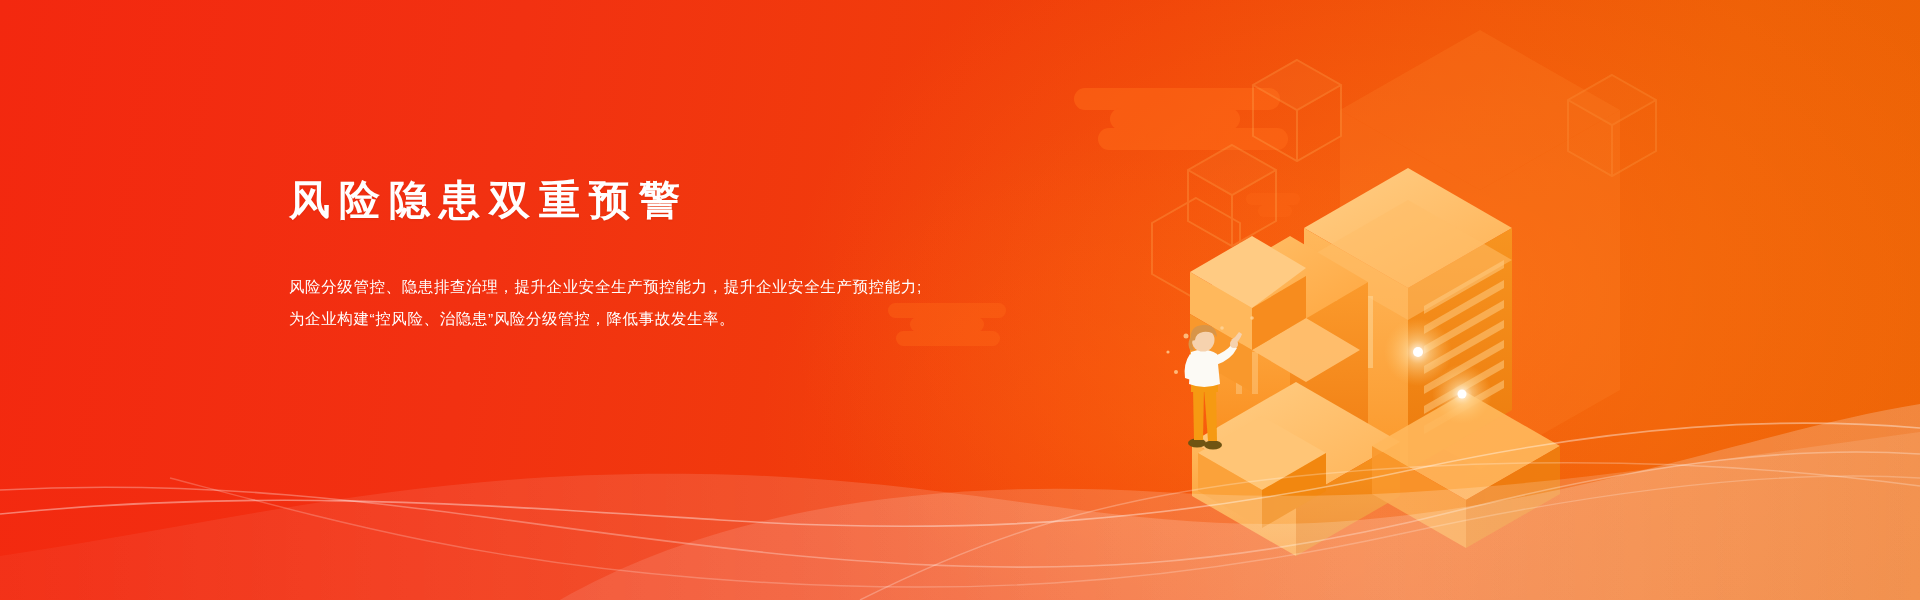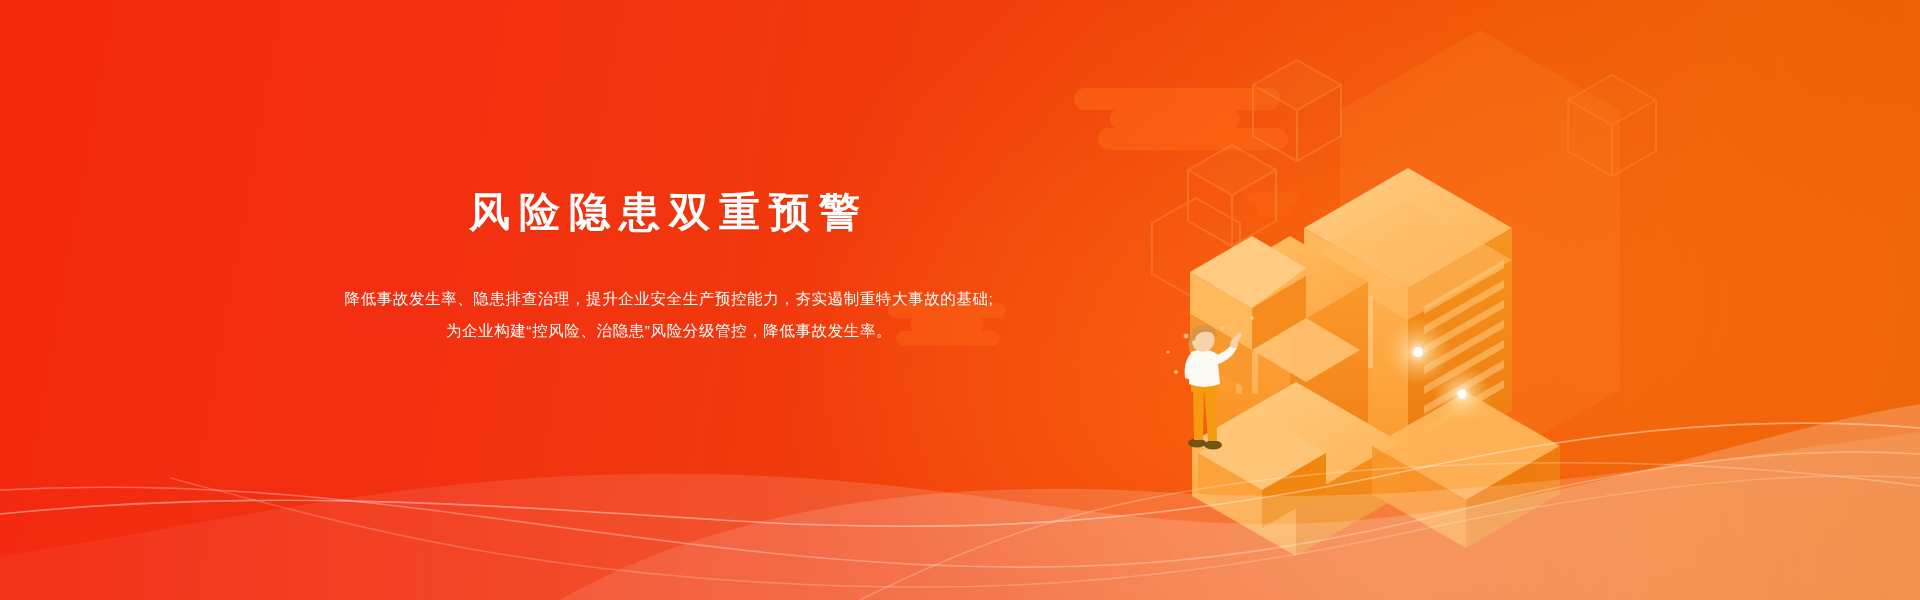--- a/index.html
+++ b/index.html
@@ -26,23 +26,22 @@
     left: 0;
     width: 1920px;
     height: 600px;
     pointer-events: none;
   }
 
   
   .copy {
     position: absolute;
     left: 289px;
-    top: 188px;
+    top: 176px;
     width: 760px;
-    text-align: center;
   }
   .headline {
     margin: 0;
     color: #ffffff;
     font-size: 41px;
     line-height: 1.2;
     font-weight: 700;
     letter-spacing: 9px;
     white-space: nowrap;
     text-shadow: 0 1px 2px rgba(120,16,0,0.10);
@@ -304,18 +303,18 @@
 
     <path d="M0 514 C 260 488 470 504 720 520 C 980 537 1180 520 1420 468 C 1620 425 1780 416 1920 428" fill="none" stroke="#FFFFFF" stroke-opacity="0.40" stroke-width="1.6"></path>
     <path d="M0 490 C 300 474 520 530 800 556 C 1060 580 1240 566 1460 510 C 1660 460 1800 446 1920 454" fill="none" stroke="#FFFFFF" stroke-opacity="0.30" stroke-width="1.6"></path>
     <path d="M170 478 C 330 520 470 560 700 578 C 950 598 1160 586 1400 534 C 1620 486 1790 470 1920 478" fill="none" stroke="#FFFFFF" stroke-opacity="0.22" stroke-width="1.4"></path>
     <path d="M860 600 C 980 540 1100 494 1320 474 C 1540 454 1740 462 1920 486" fill="none" stroke="#FFFFFF" stroke-opacity="0.26" stroke-width="1.4"></path>
   </svg>
 
   <div class="copy">
     <h1 class="headline">风险隐患双重预警</h1>
     <p class="sub">
-      <span>降低事故发生率、隐患排查治理，提升企业安全生产预控能力，夯实遏制重特大事故的基础;</span>
+      <span>风险分级管控、隐患排查治理，提升企业安全生产预控能力，提升企业安全生产预控能力;</span>
       <span>为企业构建“控风险、治隐患”风险分级管控，降低事故发生率。</span>
     </p>
   </div>
 
 </div>
 
 </body></html>

